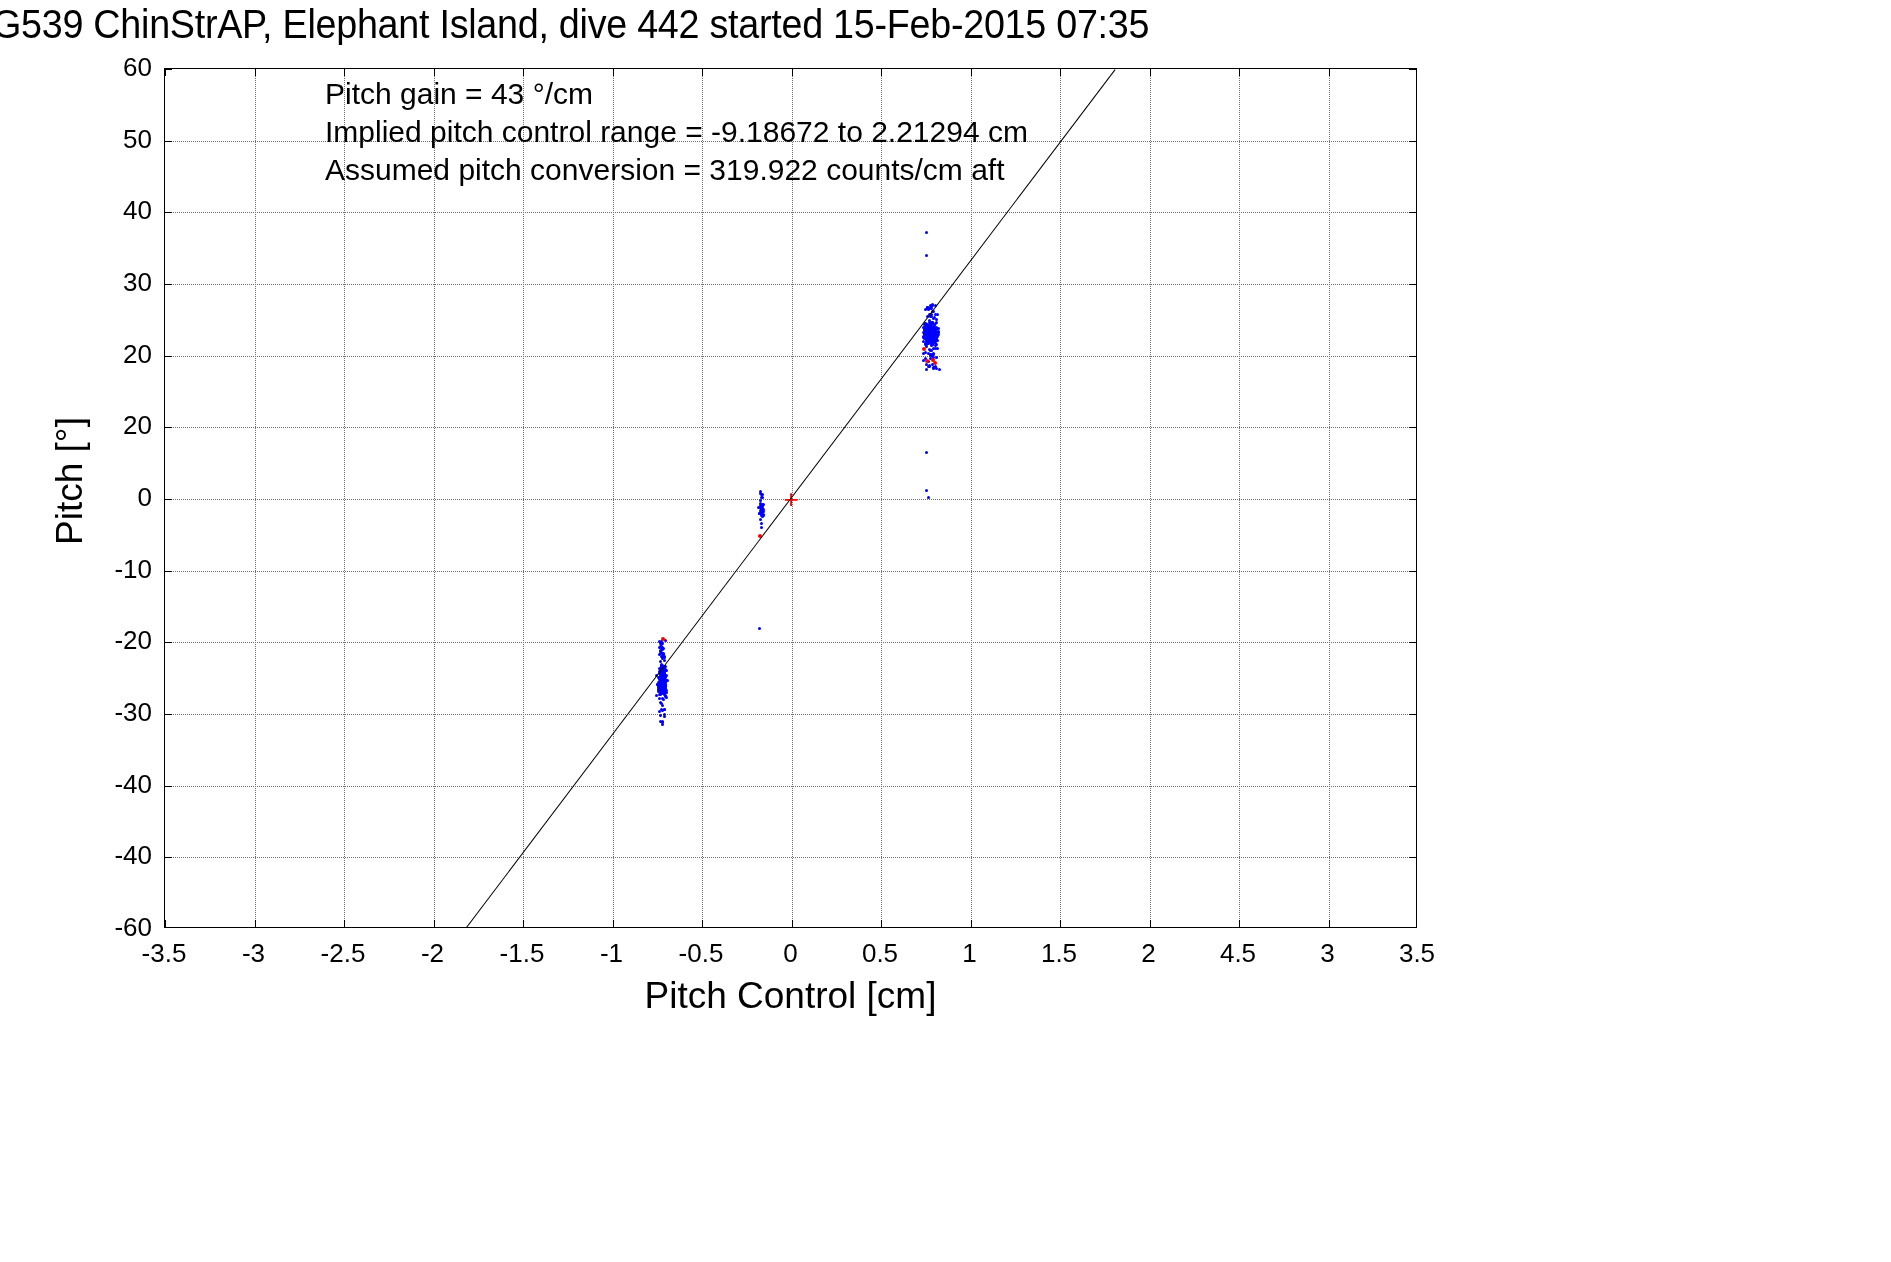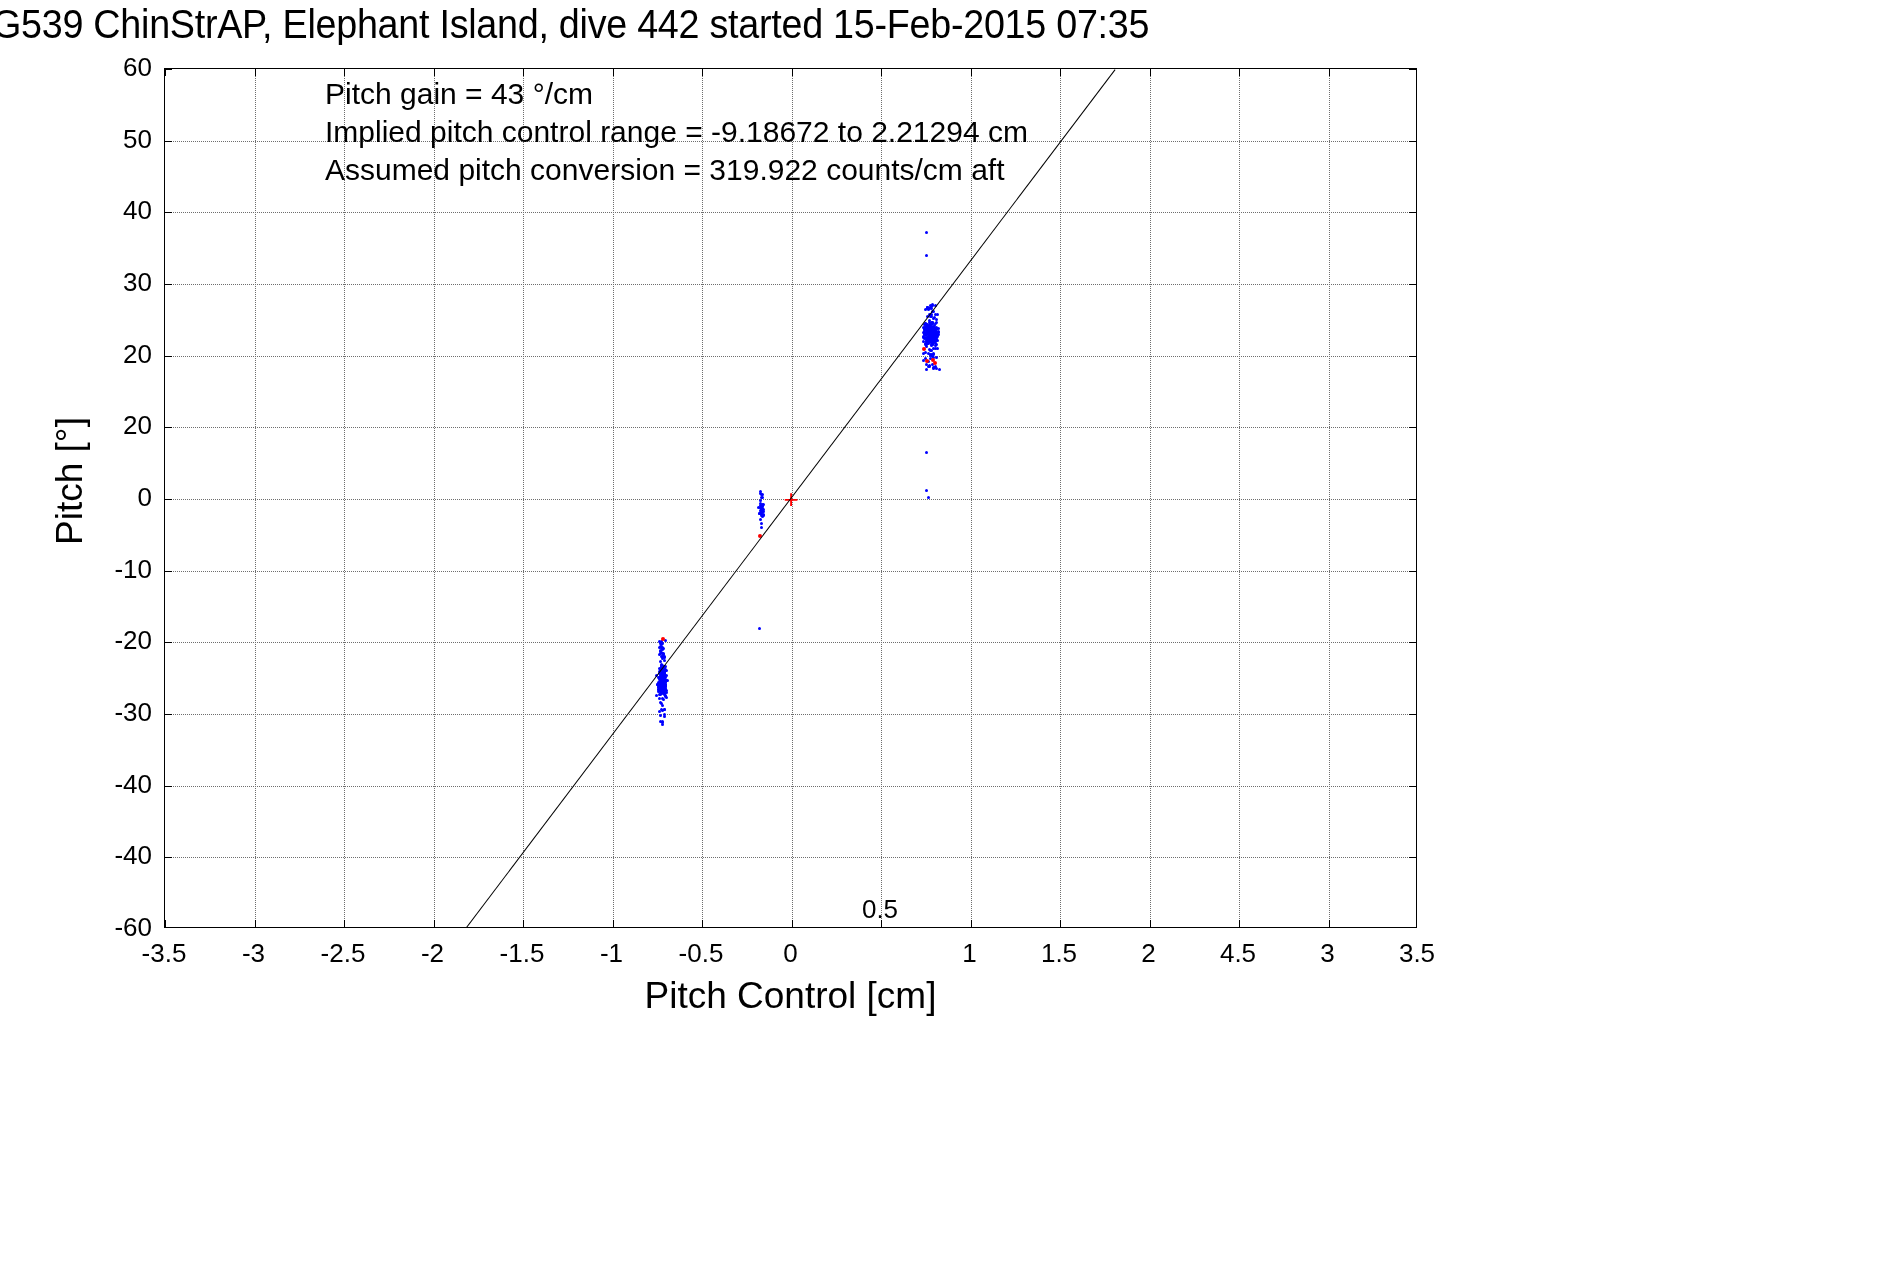--- a/index.html
+++ b/index.html
@@ -780,21 +780,21 @@
 
 <div id="xlab-layer">
     <div class="xlab" style="left: 164px; top: 938px;">-3.5</div>
     <div class="xlab" style="left: 253.5px; top: 938px;">-3</div>
     <div class="xlab" style="left: 343px; top: 938px;">-2.5</div>
     <div class="xlab" style="left: 432.5px; top: 938px;">-2</div>
     <div class="xlab" style="left: 522px; top: 938px;">-1.5</div>
     <div class="xlab" style="left: 611.5px; top: 938px;">-1</div>
     <div class="xlab" style="left: 701px; top: 938px;">-0.5</div>
     <div class="xlab" style="left: 790.5px; top: 938px;">0</div>
-    <div class="xlab" style="left: 880px; top: 894px;">0.5</div>
+    <div class="xlab" style="left: 880px; top: 938px;">0.5</div>
     <div class="xlab" style="left: 969.5px; top: 938px;">1</div>
     <div class="xlab" style="left: 1059px; top: 938px;">1.5</div>
     <div class="xlab" style="left: 1148.5px; top: 938px;">2</div>
     <div class="xlab" style="left: 1238px; top: 938px;">4.5</div>
     <div class="xlab" style="left: 1327.5px; top: 938px;">3</div>
     <div class="xlab" style="left: 1417px; top: 938px;">3.5</div>
   </div>
 <div id="ylab-layer">
     <div class="ylab" style="left: 82px; top: 928px;">-60</div>
     <div class="ylab" style="left: 82px; top: 856.333px;">-40</div>

